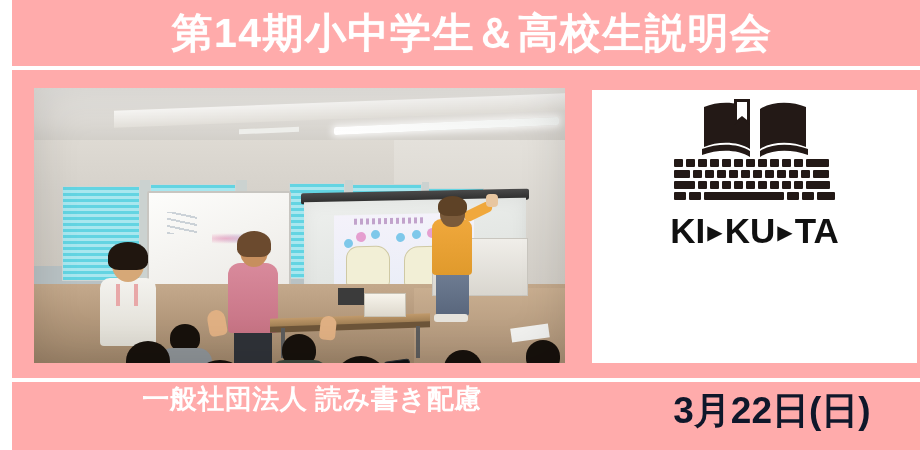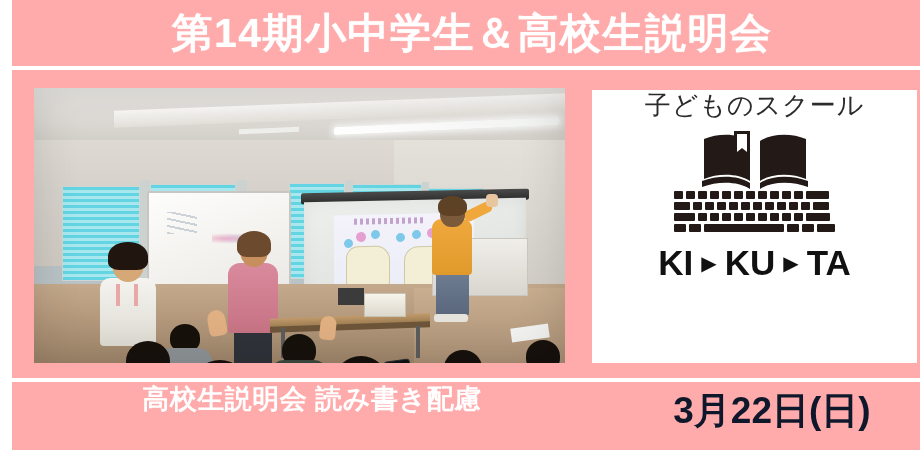--- a/index.html
+++ b/index.html
@@ -228,21 +228,21 @@
   #logo-mark { margin-top: 9px; position: relative; width: 170px; height: 110px; }
   #book-svg { position:absolute; left:30px; top:0; }
   #kb { position:absolute; left:4px; top:60px; width:162px; }
   .kb-row { display:flex; gap:3px; margin-bottom:3px; }
   .key { background:#231916; height:8px; border-radius:1px; }
 
   #brand-name {
     margin-top: 4px;
     font-size: 35px; font-weight: 700; color:#111;
     letter-spacing: 0px; white-space: nowrap;
-    display:flex; align-items:center; gap:8px; line-height:1;
+    display:flex; align-items:center; gap:2px; line-height:1;
   }
   .tri { color:#111; font-size:20px; line-height:1; position:relative; top:1px; }
   #brand-sub {
     margin-top: 7px;
     font-size: 11.5px; color:#222; letter-spacing:.5px;
     display:flex; gap:26px; white-space:nowrap;
   }
 
   
   #footer { position:absolute; left:0; top:382px; width:920px; height:68px; }
@@ -351,21 +351,20 @@
     <div class="ph stu-head" id="s2-h"></div>
 
     <div class="ph stu-head" id="s4-h"></div>
 
     <div class="ph device" id="dev1"></div>
 
     <div class="ph" id="ph-vignette"></div>
   </div>
 
   <div id="logo-card">
-    <div id="logo-line2" class="logo-tagline-jp">子どものスクール</div>
 
     <div id="logo-mark">
       <svg id="book-svg" width="110" height="62" viewBox="0 0 110 62">
         <path d="M4 8 C18 2, 38 2, 50 10 L50 50 C38 42, 18 42, 4 48 Z" fill="#231916"></path>
         <path d="M60 10 C72 2, 92 2, 106 8 L106 48 C92 42, 72 42, 60 50 Z" fill="#231916"></path>
         <path d="M2 50 C18 44, 38 44, 50 52 L50 58 C38 50, 18 50, 2 56 Z" fill="#231916"></path>
         <path d="M60 52 C72 44, 92 44, 108 50 L108 56 C92 50, 72 50, 60 58 Z" fill="#231916"></path>
         <path d="M34 0 L50 0 L50 26 L42 19 L34 26 Z" fill="#231916"></path>
         <path d="M37 3 L47 3 L47 21 L42 17 L37 21 Z" fill="#ffffff"></path>
       </svg>
@@ -429,18 +428,18 @@
       <span>KU</span>
       <span class="tri">▶</span>
       <span>TA</span>
     </div>
 
   </div>
 
   <div class="divider" id="divider-bottom"></div>
   <div id="footer">
     <div id="org-block">
-      <div id="org-name">高校生説明会 読み書き配慮</div>
+      <div id="org-name">一般社団法人 読み書き配慮</div>
     </div>
     <div id="event-date">3月22日(日)</div>
   </div>
 
 </div>
 
 </body></html>

